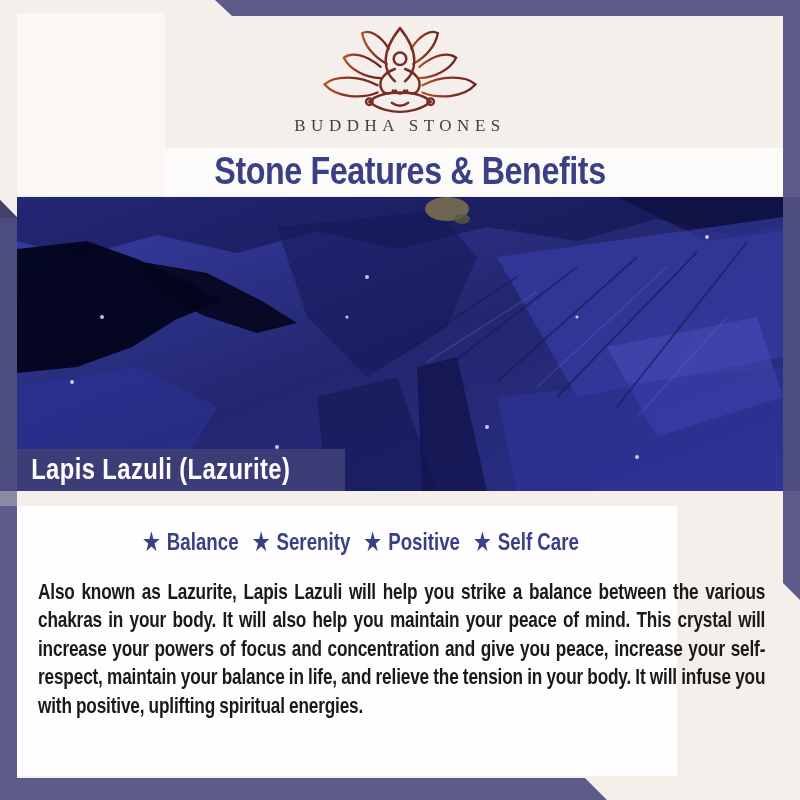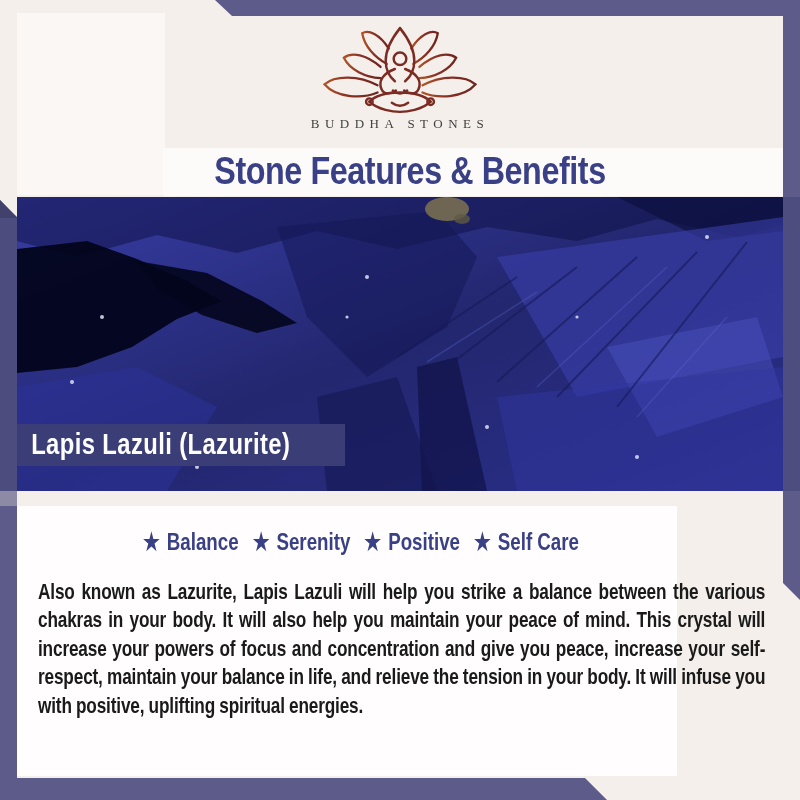--- a/index.html
+++ b/index.html
@@ -21,34 +21,34 @@
       clip-path:polygon(0 0,100% 17px,100% 100%,0 100%);}
   .ribbon-left-bevel{left:0;top:200px;width:17px;height:18px;background:#41416b;z-index:5;
       clip-path:polygon(0 0,100% 100%,0 100%);}
   .ribbon-bottom{left:0;top:778px;width:607px;height:22px;
       clip-path:polygon(0 0,calc(100% - 22px) 0,100% 100%,0 100%);}
 
   
   .brand-logo{position:absolute;left:318px;top:22px;width:164px;height:96px;}
   .brand-logo svg{display:block;width:100%;height:100%;}
   .brand-name{position:absolute;left:0;top:116px;width:800px;text-align:center;
-      font-family:"Liberation Serif",serif;font-size:13px;letter-spacing:5.5px;color:#42403e;}
+      font-family:"Liberation Serif",serif;font-size:17px;letter-spacing:5.5px;color:#42403e;}
 
   
   .title-strip{position:absolute;left:163px;top:148px;width:620px;height:48px;background:#fcfbfa;}
   .page-title{position:absolute;left:10px;top:150px;width:800px;margin:0;text-align:center;
       font-size:38px;font-weight:bold;color:#3a4086;letter-spacing:-.5px;
       transform:scaleX(.85);transform-origin:center top;}
 
   
   .stone-photo{position:absolute;left:17px;top:197px;width:766px;height:294px;margin:0;z-index:1;}
   .stone-photo svg{display:block;width:100%;height:100%;}
 
   
-  .stone-label{position:absolute;left:0;top:424px;width:345px;height:42px;background:#3b3d76;z-index:2;}
+  .stone-label{position:absolute;left:0;top:449px;width:345px;height:42px;background:#3b3d76;z-index:2;}
   .stone-label span{display:inline-block;padding-left:38px;line-height:41px;font-size:29px;font-weight:bold;
       color:#fdfdfd;letter-spacing:.5px;white-space:nowrap;
       transform:scaleX(.82);transform-origin:left center;}
 
   
   .card{position:absolute;left:17px;top:506px;width:660px;height:270px;background:#fffdfd;z-index:1;}
   .features-line{position:absolute;left:126px;top:22px;white-space:nowrap;
       font-size:24px;font-weight:bold;color:#3a4086;
       transform:scaleX(.78);transform-origin:left top;}
   .features-line .star{display:inline-block;margin:0 9px 0 18px;}

